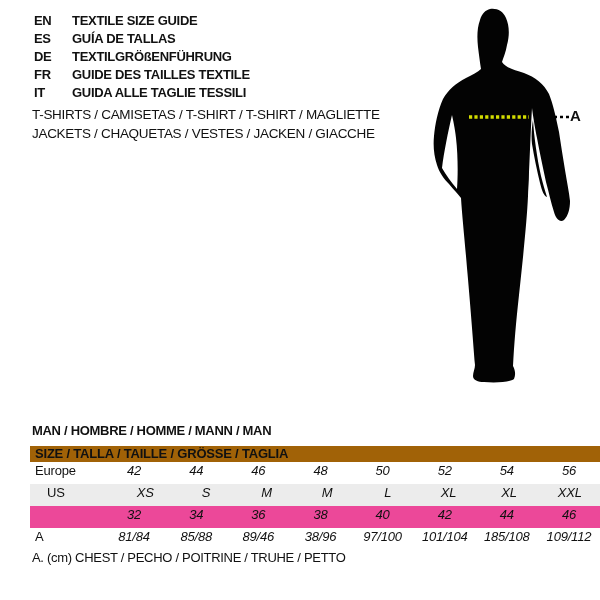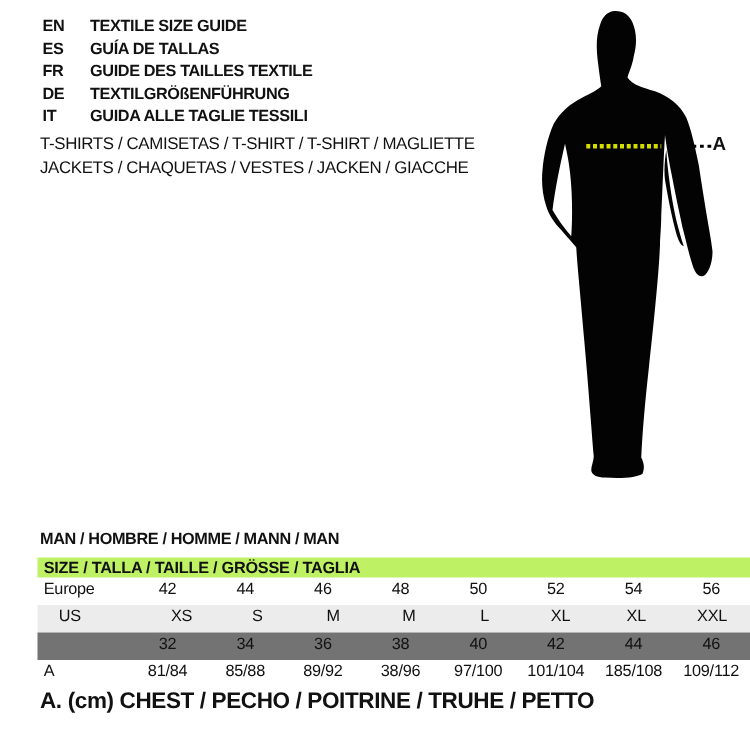--- a/index.html
+++ b/index.html
@@ -18,45 +18,45 @@
   .figure{position:absolute;left:390px;top:0;width:210px;height:400px;}
   .figure svg{display:block;width:210px;height:400px;}
   .measure-label{position:absolute;left:168px;top:107px;font-size:15px;font-weight:600;letter-spacing:-0.2px;}
   
   .man-heading{position:absolute;left:20px;top:423px;font-size:13px;font-weight:700;letter-spacing:-0.3px;white-space:nowrap;}
   
   .size-table{position:absolute;left:18px;top:446px;width:570px;font-size:13px;letter-spacing:-0.2px;}
   .thead{height:16px;line-height:16px;padding-left:5px;font-weight:700;}
   .trow{display:flex;height:22px;line-height:18px;}
   .rlabel{width:68px;padding-left:5px;text-align:left;}
-  .cell{flex:1;text-align:center;}
+  .cell{flex:1;text-align:center;font-style:italic;}
   
-  .footnote{position:absolute;left:20px;top:550px;font-size:18px;font-weight:700;letter-spacing:-0.3px;white-space:nowrap;}
+  .footnote{position:absolute;left:20px;top:550px;font-size:13px;font-weight:400;letter-spacing:-0.3px;white-space:nowrap;}
 </style>
 </head>
 <body>
 
 <div class="canvas">
 
   <div class="lang-list">
     <div class="lang-row">
       <span class="lang-code">EN</span>
       <span class="lang-label">TEXTILE SIZE GUIDE</span>
     </div>
     <div class="lang-row">
       <span class="lang-code">ES</span>
       <span class="lang-label">GUÍA DE TALLAS</span>
     </div>
     <div class="lang-row">
+      <span class="lang-code">DE</span>
+      <span class="lang-label">TEXTILGRÖßENFÜHRUNG</span>
+    </div>
+    <div class="lang-row">
       <span class="lang-code">FR</span>
       <span class="lang-label">GUIDE DES TAILLES TEXTILE</span>
-    </div>
-    <div class="lang-row">
-      <span class="lang-code">DE</span>
-      <span class="lang-label">TEXTILGRÖßENFÜHRUNG</span>
     </div>
     <div class="lang-row">
       <span class="lang-code">IT</span>
       <span class="lang-label">GUIDA ALLE TAGLIE TESSILI</span>
     </div>
   </div>
 
   <div class="categories">
     <div>T-SHIRTS / CAMISETAS / T-SHIRT / T-SHIRT / MAGLIETTE</div>
     <div>JACKETS / CHAQUETAS / VESTES / JACKEN / GIACCHE</div>
@@ -114,21 +114,21 @@
         Z"></path>
       <line x1="67" y1="117" x2="127" y2="117" stroke="#d3dd00" stroke-width="3.5" stroke-dasharray="3.2 2.2"></line>
       <line x1="152" y1="117" x2="168" y2="117" stroke="#000000" stroke-width="2.5" stroke-dasharray="3 3"></line>
     </svg>
     <span class="measure-label">A</span>
   </div>
 
   <div class="man-heading">MAN / HOMBRE / HOMME / MANN / MAN</div>
 
   <div class="size-table">
-    <div class="thead" style="background:#bef264;">SIZE / TALLA / TAILLE / GRÖSSE / TAGLIA</div>
+    <div class="thead" style="background:#a16207;">SIZE / TALLA / TAILLE / GRÖSSE / TAGLIA</div>
 
     <div class="trow">
       <span class="rlabel">Europe</span>
       <span class="cell">42</span>
       <span class="cell">44</span>
       <span class="cell">46</span>
       <span class="cell">48</span>
       <span class="cell">50</span>
       <span class="cell">52</span>
       <span class="cell">54</span>
@@ -140,37 +140,37 @@
       <span class="cell">XS</span>
       <span class="cell">S</span>
       <span class="cell">M</span>
       <span class="cell">M</span>
       <span class="cell">L</span>
       <span class="cell">XL</span>
       <span class="cell">XL</span>
       <span class="cell">XXL</span>
     </div>
 
-    <div class="trow" style="background:#737373;">
+    <div class="trow" style="background:#ec4899;">
       <span class="rlabel"></span>
       <span class="cell">32</span>
       <span class="cell">34</span>
       <span class="cell">36</span>
       <span class="cell">38</span>
       <span class="cell">40</span>
       <span class="cell">42</span>
       <span class="cell">44</span>
       <span class="cell">46</span>
     </div>
 
     <div class="trow">
       <span class="rlabel">A</span>
       <span class="cell">81/84</span>
       <span class="cell">85/88</span>
-      <span class="cell">89/92</span>
+      <span class="cell">89/46</span>
       <span class="cell">38/96</span>
       <span class="cell">97/100</span>
       <span class="cell">101/104</span>
       <span class="cell">185/108</span>
       <span class="cell">109/112</span>
     </div>
   </div>
 
   <div class="footnote">A. (cm) CHEST / PECHO / POITRINE / TRUHE / PETTO</div>
 

